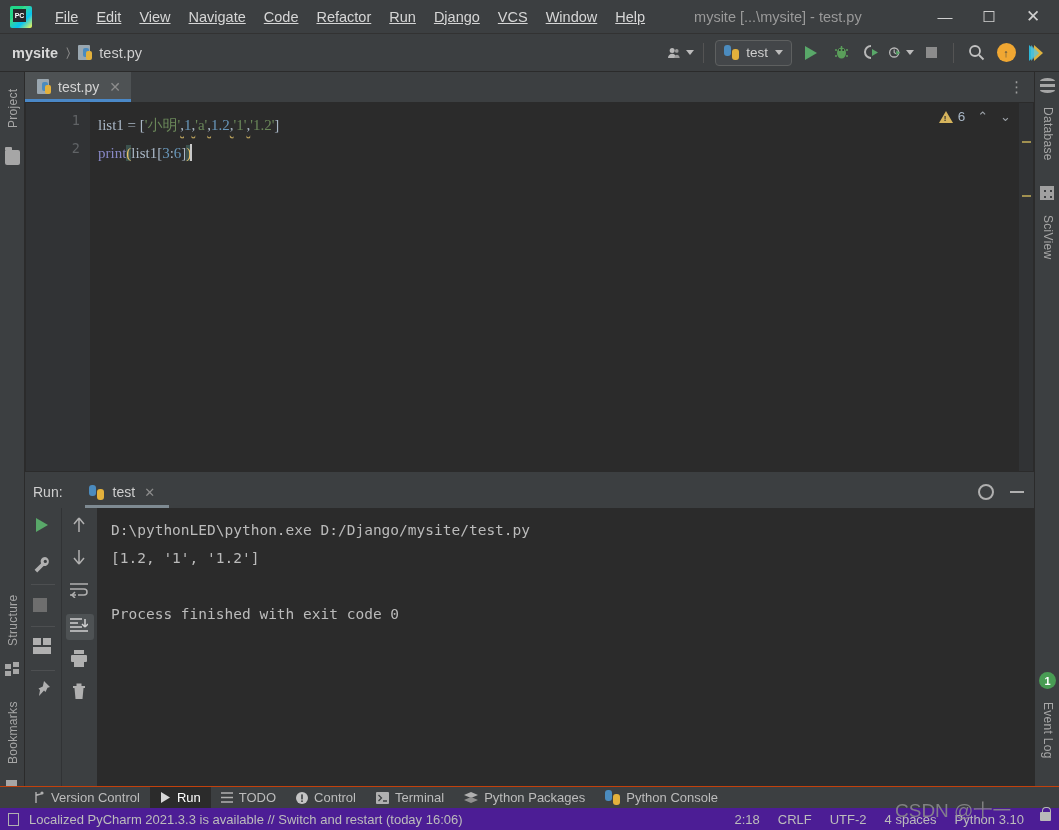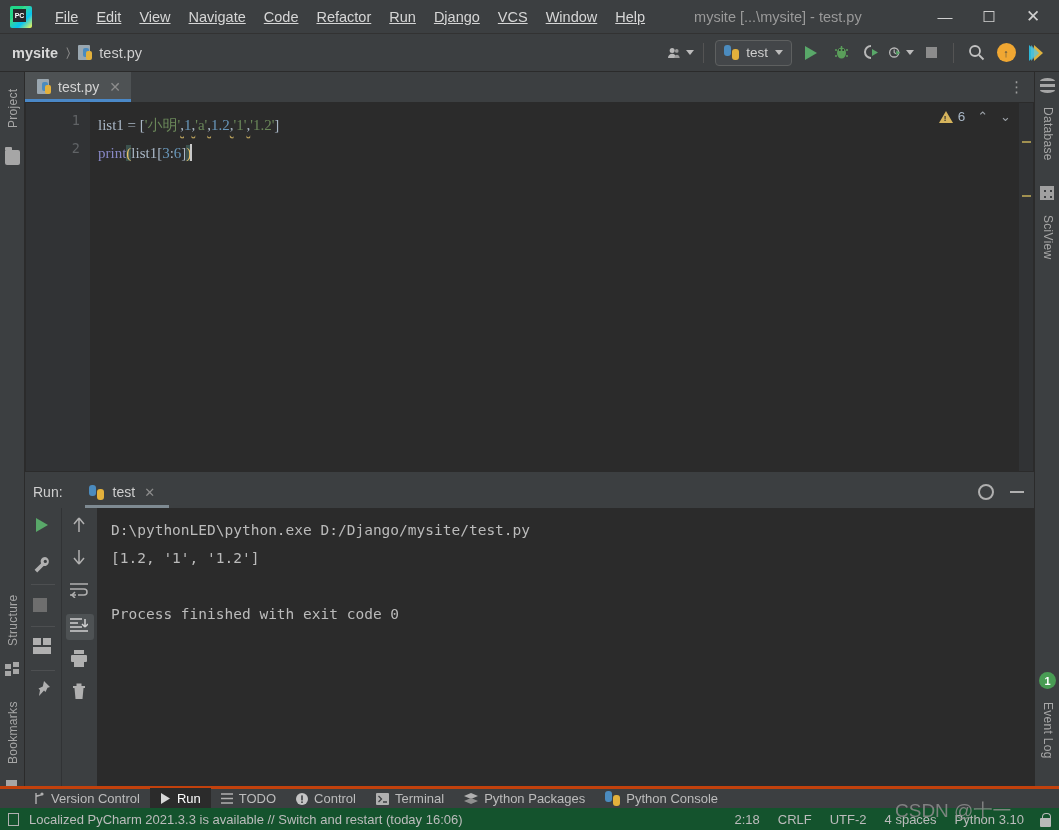--- a/index.html
+++ b/index.html
@@ -250,35 +250,35 @@
     position:absolute; top:32px; left:72px; width:937px; height:278px;
     background:#2b2b2b;
     font-family:"DejaVu Sans Mono", monospace; font-size:14.5px; line-height:28px;
     color:#bbbbbb; padding:8px 16px 0 14px; white-space:pre;
   }
 
   
   .bottom-tabs {
     position:absolute; top:786px; left:0; width:1059px; height:22px;
     background:#3c3f41; display:flex; align-items:center;
-    border-top:3px solid #c2410c;
+    border-top:1px solid #c2410c;
   }
   .btab {
     display:flex; align-items:center; height:22px; padding:0 10px; font-size:13px; color:#bcbcbc;
   }
   .btab.active { background:#2b2b2b; color:#ffffff; }
   .btab .bic { margin-right:6px; display:inline-flex; align-items:center; }
 
   
   .statusbar {
     position:absolute; top:808px; left:0; width:1059px; height:22px;
-    background:#14532d; display:flex; align-items:center; font-size:13px; color:#bcbcbc;
+    background:#4c1d95; display:flex; align-items:center; font-size:13px; color:#bcbcbc;
   }
   .sb-msg { margin-left:10px; }
-  .sb-right { margin-left:auto; display:flex; align-items:flex-end; margin-right:8px; }
+  .sb-right { margin-left:auto; display:flex; align-items:flex-start; margin-right:8px; }
   .sb-item { margin-left:18px; white-space:nowrap; }
   .sb-doc-ic {
     width:11px; height:13px; border:1.5px solid #b0b0b0; margin-left:8px; margin-right:0; position:relative;
   }
   .lock-ic { width:11px;height:9px;background:#b9b9b9;border-radius:1px;position:relative;margin-left:16px; }
   .lock-ic:before {
     content:""; position:absolute; left:2px; top:-5px; width:7px; height:6px;
     border:1.5px solid #b9b9b9; border-bottom:none; border-radius:4px 4px 0 0;
   }
   .watermark {

